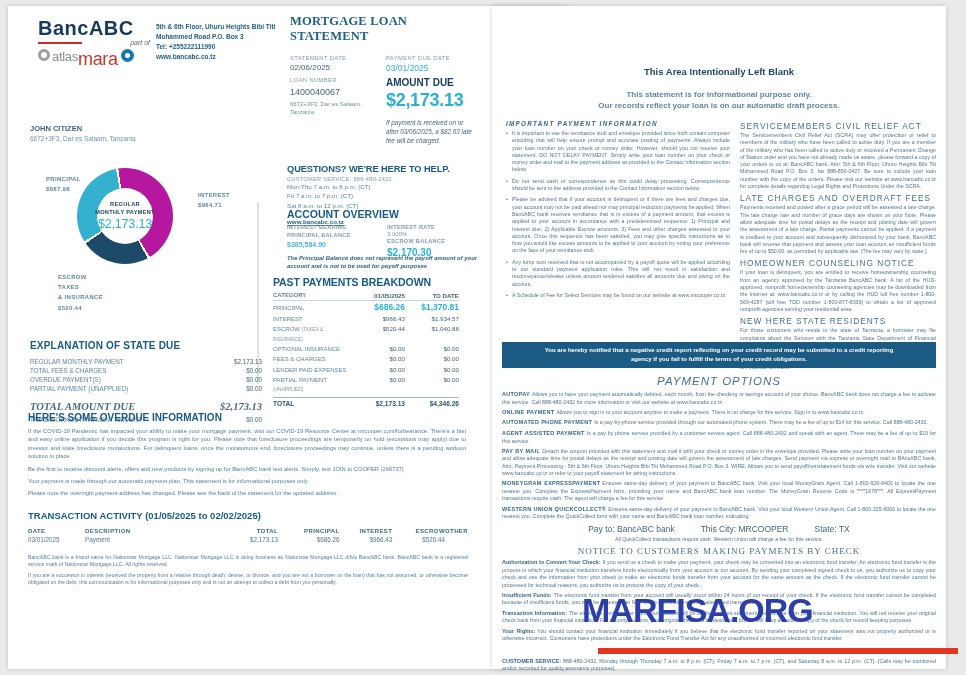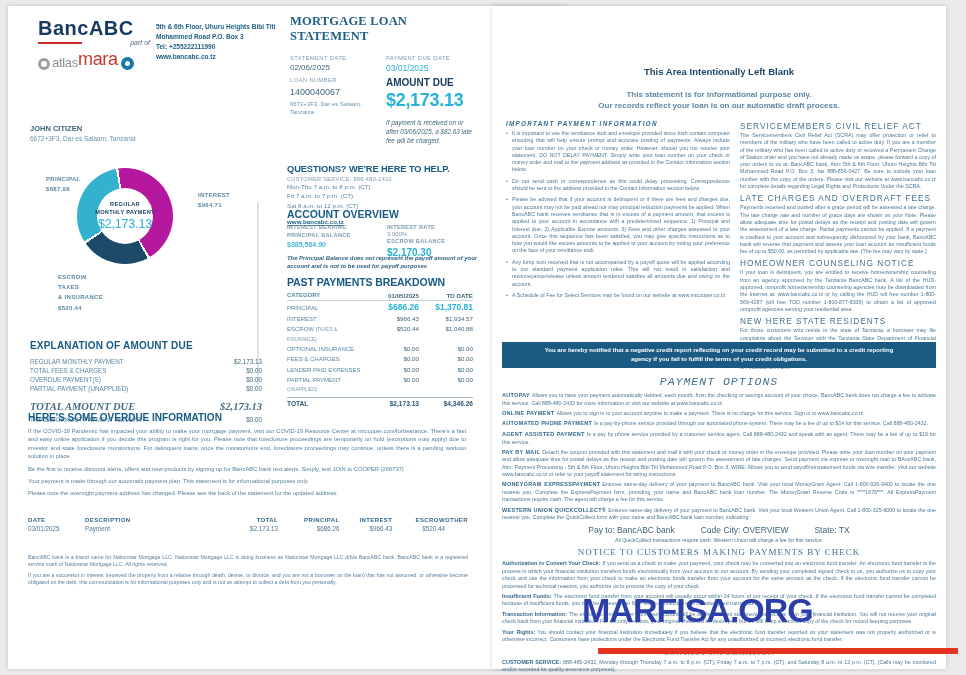--- a/index.html
+++ b/index.html
@@ -9,21 +9,21 @@
   .page1{left:8px;width:560px;}
   .page2{left:492px;width:454px;}
   .abs{position:absolute;}
 
   
   .logo{left:30px;top:12px;width:120px;}
   .logo-name{font-size:20px;font-weight:bold;color:#173a5e;letter-spacing:.5px;line-height:1;}
   .logo-sub{display:flex;justify-content:space-between;align-items:center;width:112px;margin-top:1px;}
   .logo-rule{display:inline-block;width:44px;height:2px;background:#cf2c2c;}
   .logo-partof{font-size:7px;font-style:italic;color:#5a6b77;}
-  .logo-atlas{display:flex;align-items:flex-end;margin-top:3px;}
+  .logo-atlas{display:flex;align-items:flex-start;margin-top:3px;}
   .lion-icon{width:12px;height:12px;border-radius:50%;border:3px solid #9aa0a5;display:inline-block;margin-right:2px;box-sizing:border-box;}
   .atlas{font-size:13px;color:#8a9097;letter-spacing:-.3px;}
   .mara{font-size:18px;color:#c23a30;letter-spacing:-.3px;}
   .ring-icon{width:13px;height:13px;border-radius:50%;border:4px solid #1878ab;display:inline-block;margin-left:3px;box-sizing:border-box;}
 
   .bank-address{left:148px;top:16px;width:130px;font-size:6.5px;font-weight:bold;color:#1d5f85;line-height:1.55;}
   .bank-address .site{text-decoration:none;color:#1d5f85;}
 
   .mls{left:282px;top:8px;width:182px;}
   .mls-title{font-family:"Liberation Serif", serif;font-size:12.5px;font-weight:bold;color:#1d5f85;letter-spacing:.2px;}
@@ -74,21 +74,21 @@
   .acct-title{font-size:10.5px;font-weight:bold;color:#175a84;width:100%;}
   .acct-col1{width:100px;margin-top:3px;}
   .acct-col2{width:86px;margin-top:3px;}
   .albl{font-size:5.6px;font-weight:bold;color:#7d9cb0;letter-spacing:.3px;line-height:1.5;}
   .aval1{font-size:7px;font-weight:bold;color:#49b7d6;margin-top:1px;}
   .arate{font-size:6px;color:#7d9cb0;}
   .aval2{font-size:10px;font-weight:bold;color:#29b2d6;margin-top:1px;}
 
   .pnote{left:279px;top:248px;width:192px;font-size:5.9px;font-style:italic;font-weight:bold;color:#2e6285;line-height:1.4;}
 
-  .pp{left:279px;top:270px;width:186px;}
+  .pp{left:265px;top:270px;width:186px;}
   .pp-title{font-size:10.5px;font-weight:bold;color:#175a84;letter-spacing:-.1px;}
   .pp-head{display:flex;font-size:5.8px;font-weight:bold;color:#2e6285;margin-top:4px;border-bottom:1px solid #c6d4dd;padding-bottom:1px;}
   .pp-row{display:flex;align-items:baseline;line-height:1.55;}
   .pp-l{flex:1;font-size:6px;color:#5b86a3;}
   .pp-sub{font-size:4.8px;color:#7d9cb0;}
   .pp-c{width:58px;text-align:right;font-size:6.2px;color:#3f6579;}
   .pp-t{width:54px;text-align:right;font-size:6.2px;color:#3f6579;}
   .pp-row.hl .pp-c,.pp-row.hl .pp-t{font-size:8.5px;font-weight:bold;color:#29b2d6;}
   .pp-total{display:flex;align-items:baseline;border-top:1px solid #9fb7c6;margin-top:2px;padding-top:2px;}
   .pp-total .pp-l,.pp-total .pp-c,.pp-total .pp-t{font-weight:bold;color:#2e5876;font-size:6.6px;}
@@ -118,21 +118,21 @@
   .p2col-l{width:224px;margin-right:10px;}
   .p2col-r{flex:1;}
   .ipi-title{font-size:6.3px;font-weight:bold;font-style:italic;letter-spacing:1.3px;color:#33688c;margin-bottom:3px;}
   .bullet{font-size:5.3px;color:#4d7795;text-align:justify;line-height:1.38;margin-bottom:4px;padding-left:6px;position:relative;}
   .bullet::before{content:"\2022";position:absolute;left:0;top:0;}
   .p2-sec-title{font-size:8.3px;letter-spacing:1px;color:#44718f;margin-top:1px;}
   .fine{font-size:5.3px;color:#4d7795;text-align:justify;line-height:1.38;margin:1px 0 3px 0;}
 
   .p2lower{top:336px;left:10px;right:10px;}
   .credit-bar{background:#1a5a83;color:#fff;font-size:6px;font-weight:bold;text-align:center;padding:4px 36px;line-height:1.5;}
-  .po-title{font-family:Liberation Mono, monospace;font-style:italic;font-size:11.5px;letter-spacing:1px;color:#44718f;text-align:center;margin:7px 0 4px 0;}
+  .po-title{font-family:Liberation Sans, sans-serif;font-style:italic;font-size:11.5px;letter-spacing:1px;color:#44718f;text-align:center;margin:7px 0 4px 0;}
   .opt-label{font-weight:bold;color:#33688c;letter-spacing:.3px;margin-right:2px;font-size:5.5px;}
   .payto{display:flex;justify-content:center;gap:26px;font-size:8.5px;color:#3f6579;margin:4px 0 2px 0;}
   .payto-note{text-align:center;font-size:5.2px;color:#4d7795;margin-bottom:4px;}
   .chk-title{font-family:"Liberation Serif", serif;font-size:9px;letter-spacing:1px;color:#44718f;text-align:center;margin:4px 0 3px 0;}
   .chk-label{font-weight:bold;color:#33688c;margin-right:2px;font-size:5.5px;}
   .ci-title{font-family:"Liberation Serif", serif;font-size:7.5px;letter-spacing:1.2px;color:#44718f;text-align:center;margin:4px 0 2px 0;}
 
   
   .watermark{left:582px;top:592px;font-size:34px;font-weight:bold;color:#2c3fa8;letter-spacing:-1px;z-index:10;line-height:1.1;}
   .watermark-bar{left:598px;top:648px;width:360px;height:6px;background:#e63422;z-index:10;}
@@ -207,21 +207,21 @@
   <div class="abs donut-lbl" style="left:50px;top:266px;">
     <div>ESCROW</div>
     <div>TAXES</div>
     <div>&amp; INSURANCE</div>
     <div>$520.44</div>
   </div>
 
   <div class="abs divider"></div>
 
   <div class="abs expl">
-    <div class="expl-title">EXPLANATION OF AMOUNT DUE</div>
+    <div class="expl-title">EXPLANATION OF STATE DUE</div>
     <div class="expl-rows">
       <div class="erow">
           <span class="el">REGULAR MONTHLY PAYMENT</span>
           <span class="ev">$2,173.13</span>
         </div>
       <div class="erow">
           <span class="el">TOTAL FEES &amp; CHARGES</span>
           <span class="ev">$0.00</span>
         </div>
       <div class="erow">
@@ -322,20 +322,21 @@
 
   <div class="abs helpful">
     <div class="helpful-title">HERE'S SOME OVERDUE INFORMATION</div>
     <p>If the COVID-19 Pandemic has impacted your ability to make your mortgage payment, visit our COVID-19 Resource Center at mrcooper.com/forbearance. There's a fast and easy online application if you decide this program is right for you. Please note that foreclosure proceedings are temporarily on hold (exceptions may apply) due to investor and state foreclosure moratoriums. For delinquent loans, once the moratoriums end, foreclosure proceedings may continue, unless there is a pending workout solution in place.</p>
     <p>Be the first to receive discount alerts, offers and new products by signing up for BancABC bank text alerts. Simply, text JOIN to COOPER (266737)</p>
     <p>Your payment is made through our automatic payment plan. This statement is for informational purposes only.</p>
     <p>Please note the overnight payment address has changed. Please see the back of the statement for the updated address.</p>
   </div>
 
   <div class="abs tx">
+    <div class="tx-title">TRANSACTION ACTIVITY (01/05/2025 to 02/02/2025)</div>
     <table class="txt">
       <colgroup>
           <col style="width:13%">
           <col style="width:27%">
           <col style="width:17%">
           <col style="width:14%">
           <col style="width:12%">
           <col style="width:12%">
           <col style="width:5%">
         </colgroup>
@@ -404,21 +405,21 @@
     <p class="fine"><span class="opt-label">AUTOPAY</span><span>Allows you to have your payment automatically debited, each month, from the checking or savings account of your choice. BancABC bank does not charge a fee to activate this service. Call 888-480-2432 for more information or visit our website at www.bancabc.co.tz.</span></p>
     <p class="fine"><span class="opt-label">ONLINE PAYMENT</span><span>Allows you to sign in to your account anytime to make a payment. There is no charge for this service. Sign in to www.bancabc.co.tz.</span></p>
     <p class="fine"><span class="opt-label">AUTOMATED PHONE PAYMENT</span><span>Is a pay-by-phone service provided through our automated phone system. There may be a fee of up to $14 for this service. Call 888-480-2432.</span></p>
     <p class="fine"><span class="opt-label">AGENT ASSISTED PAYMENT</span><span>Is a pay by phone service provided by a customer service agent. Call 888-480-2432 and speak with an agent. There may be a fee of up to $19 for this service.</span></p>
     <p class="fine"><span class="opt-label">PAY BY MAIL</span><span>Detach the coupon provided with this statement and mail it with your check or money order in the envelope provided. Please write your loan number on your payment and allow adequate time for postal delays as the receipt and posting date will govern the assessment of late charges. Send payment via express or overnight mail to BAncABC bank, Attn: Payment Processing - 5th &amp; 6th Floor, Uhuru Heights Bibi Titi Mohammed Road P.O. Box 3. WIRE: Allows you to send payoff/reinstatement funds via wire transfer. Visit our website www.bancabc.co.tz or refer to your payoff statement for wiring instructions.</span></p>
     <p class="fine"><span class="opt-label">MONEYGRAM EXPRESSPAYMENT</span><span>Ensures same-day delivery of your payment to BancABC bank. Visit your local MoneyGram Agent. Call 1-800-926-9400 to locate the one nearest you. Complete the ExpressPayment form, providing your name and BancABC bank loan number. The MoneyGram Receive Code is ****1678***. All ExpressPayment transactions require cash. The agent will charge a fee for this service.</span></p>
     <p class="fine"><span class="opt-label">WESTERN UNION QUICKCOLLECT®</span><span>Ensures same-day delivery of your payment to BancABC bank. Visit your local Western Union Agent. Call 1-800-325-6000 to locate the one nearest you. Complete the QuickCollect form with your name and BancABC bank loan number, indicating:</span></p>
 
     <div class="payto">
       <span>Pay  to: BancABC bank</span>
-      <span>Code City: OVERVIEW</span>
+      <span>This City: MRCOOPER</span>
       <span>State: TX</span>
     </div>
     <div class="payto-note">All QuickCollect transactions require cash. Western Union will charge a fee for this service.</div>
 
     <div class="chk-title">NOTICE TO CUSTOMERS MAKING PAYMENTS BY CHECK</div>
     <p class="fine"><span class="chk-label">Authorization to Convert Your Check:</span><span>If you send us a check to make your payment, your check may be converted into an electronic fund transfer. An electronic fund transfer is the process in which your financial institution transfers funds electronically from your account to our account. By sending your completed signed check to us, you authorize us to copy your check and use the information from your check to make an electronic funds transfer from your account for the same amount as the check. If the electronic fund transfer cannot be processed for technical reasons, you authorize us to process the copy of your check.</span></p>
     <p class="fine"><span class="chk-label">Insufficient Funds:</span><span>The electronic fund transfer from your account will usually occur within 24 hours of our receipt of your check. If the electronic fund transfer cannot be completed because of insufficient funds, you may be assessed an NSF fee in connection with the attempted transaction.</span></p>
     <p class="fine"><span class="chk-label">Transaction Information:</span><span>The electronic fund transfer from your account will be on the account statement you receive from your financial institution. You will not receive your original check back from your financial institution. For security reasons, your original check will be destroyed, but we will keep a secured copy of the check for record keeping purposes.</span></p>
     <p class="fine"><span class="chk-label">Your Rights:</span><span>You should contact your financial institution immediately if you believe that the electronic fund transfer reported on your statement was not properly authorized or is otherwise incorrect. Consumers have protections under the Electronic Fund Transfer Act for any unauthorized or incorrect electronic fund transfer.</span></p>
 

